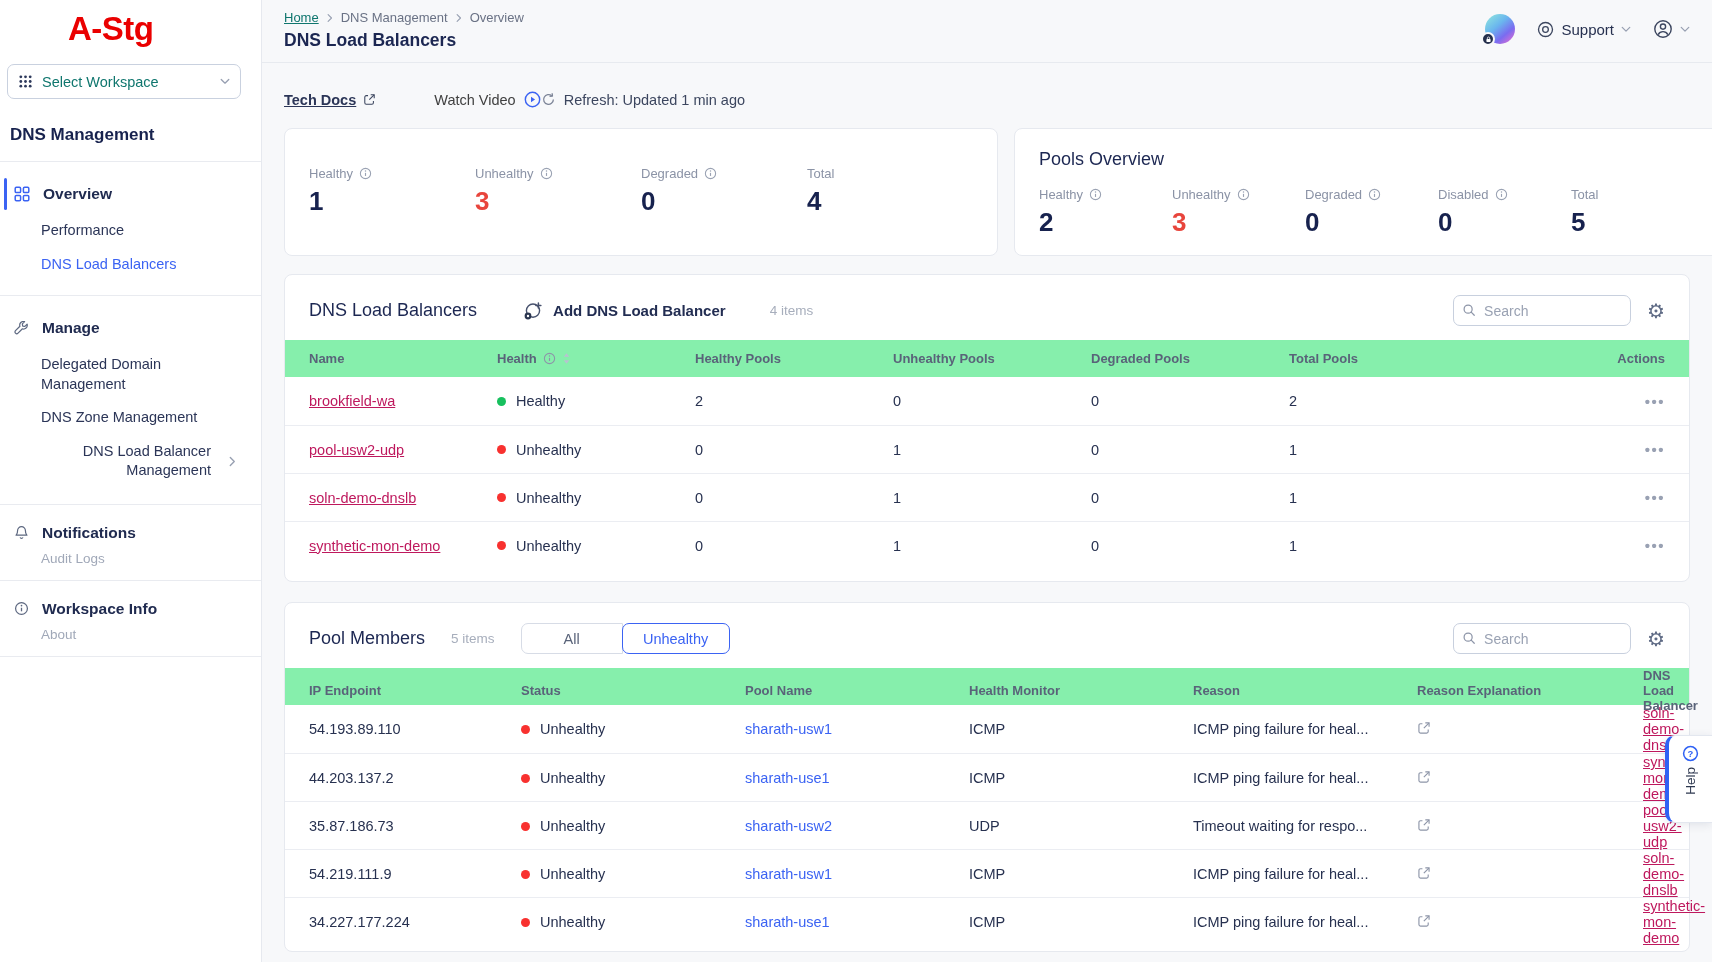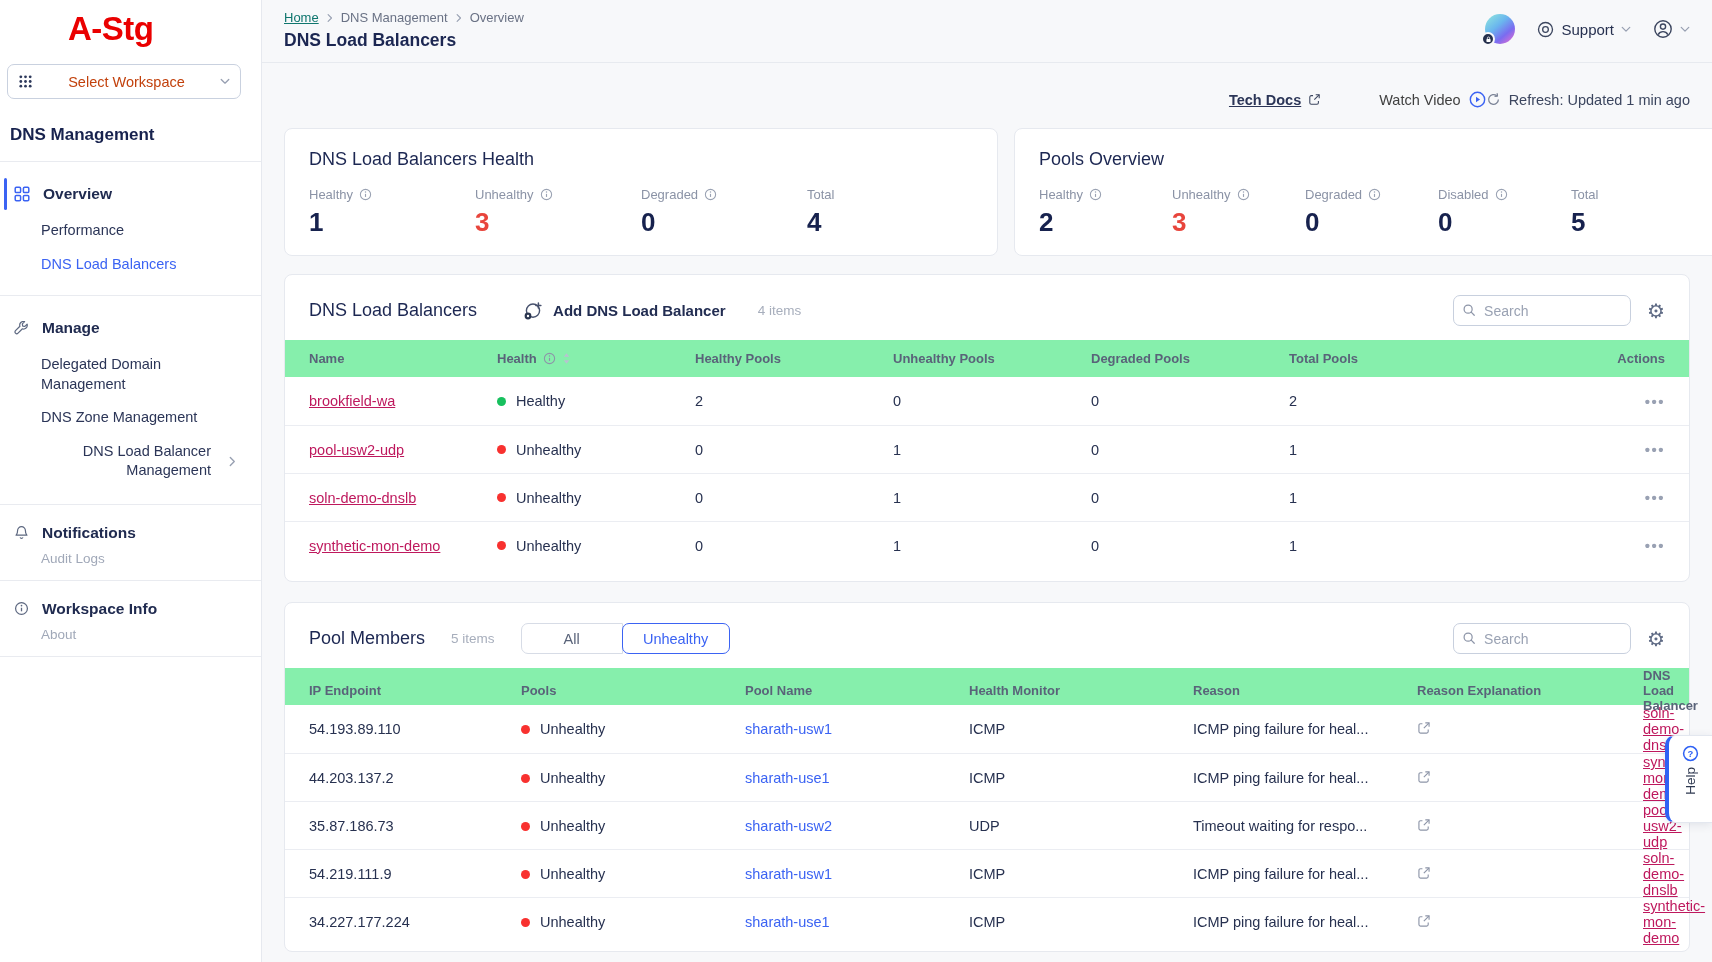--- a/index.html
+++ b/index.html
@@ -6,21 +6,21 @@
   * { margin:0; padding:0; box-sizing:border-box; }
   html,body { width:1712px; height:962px; overflow:hidden; }
   body { font-family:"Liberation Sans","DejaVu Sans",sans-serif; background:#f7f8fa; color:#1e2a52; }
   .app { position:relative; width:1712px; height:962px; }
 
   
   .sidebar { position:absolute; left:0; top:0; width:262px; height:100%; background:#fff; border-right:1px solid #e6e9ef; }
   .logo { margin:10px 0 0 68px; font-size:33px; font-weight:800; color:#ea0000; letter-spacing:-.5px; }
   .workspace-select { display:flex; align-items:center; gap:9px; margin:16px 10px 0 7px; width:234px; height:35px;
     background:#fff; border:1px solid #c9d1df; border-radius:7px; padding:0 10px; cursor:pointer; font-family:inherit; }
-  .workspace-select .ws-label { flex:1; text-align:center; font-size:14.5px; color:#c2410c; }
+  .workspace-select .ws-label { flex:1; text-align:left; font-size:14.5px; color:#0f766e; }
   .side-heading { margin:26px 0 0 10px; font-size:17px; font-weight:700; color:#17224e; }
   .side-divider { height:1px; background:#e9ebf0; margin-top:16px; }
   .nav-item { position:relative; display:flex; align-items:center; gap:13px; height:40px; padding-left:14px;
     font-size:15.5px; font-weight:600; color:#202b50; cursor:pointer; }
   .nav-item .accent { position:absolute; left:4px; top:4px; bottom:4px; width:3px; border-radius:2px; background:#3b63f3; }
   .nav-item.first { margin-top:12px; }
   .sub-item { display:flex; align-items:center; padding:7px 12px 7px 41px; font-size:14.5px; color:#2b3557;
     cursor:pointer; line-height:1.35; text-decoration:none; }
   .sub-item.current { color:#3b63f3; }
   .sub-item .grow { flex:1; max-width:170px; }
@@ -37,21 +37,21 @@
   .crumb-link { color:#0f766e; text-decoration:underline; cursor:pointer; }
   .page-title { font-size:17.5px; font-weight:600; color:#1c2752; margin-top:5px; }
   .topbar-right { display:flex; align-items:center; gap:22px; margin-top:0; height:58px; }
   .avatar-wrap { position:relative; width:30px; height:30px; cursor:pointer; }
   .avatar { width:30px; height:30px; border-radius:50%; background:linear-gradient(140deg,#8ee4df 5%,#6ab6ee 40%,#7a6cf0 68%,#e66fd2 96%); }
   .avatar-badge { position:absolute; left:-4px; bottom:-2px; width:14px; height:14px; border-radius:50%;
     background:#25304d; border:2px solid #f7f8fa; display:flex; align-items:center; justify-content:center; }
   .support-btn,.user-btn { display:flex; align-items:center; gap:7px; background:none; border:none; cursor:pointer;
     font-family:inherit; font-size:15px; color:#273150; }
   .content { padding:28px 22px 0 22px; }
-  .toolbar { display:flex; justify-content:flex-end; align-items:center; }
+  .toolbar { display:flex; justify-content:flex-start; align-items:center; }
   .toolbar-left { display:flex; align-items:center; gap:58px; }
   .doc-link { display:flex; align-items:center; gap:7px; font-size:14.5px; color:#2b3557; cursor:pointer; }
   .doc-link .lbl { text-decoration:underline; font-weight:600; }
   .video-link { display:flex; align-items:center; gap:8px; font-size:14.5px; color:#404040; cursor:pointer; }
   .refresh { display:flex; align-items:center; gap:8px; font-size:14.5px; color:#3c465f; cursor:pointer; }
   .refresh .icon { color:#7d8598; }
 
   
   .cards-row { display:flex; gap:16px; margin-top:20px; }
   .card { background:#fff; border:1px solid #e6e9ef; border-radius:8px; }
@@ -65,21 +65,21 @@
   .stat-label .icon { color:#9aa2b3; cursor:pointer; }
   .stat-value { margin-top:5px; font-size:26px; font-weight:700; color:#17224e; }
   .stat-value.red { color:#e8453c; }
 
   
   .table-card { margin-top:18px; padding:20px 0 12px 0; }
   .table-head-row { display:flex; align-items:center; padding:0 24px; }
   .section-title { font-size:18px; color:#1c2752; }
   .add-btn { display:flex; align-items:center; gap:10px; margin-left:46px; background:none; border:none;
     font-family:inherit; font-size:15px; font-weight:600; color:#222d52; cursor:pointer; }
-  .items-count { margin-left:32px; font-size:13.5px; color:#a7aebc; }
+  .items-count { margin-left:44px; font-size:13.5px; color:#a7aebc; }
   .head-spacer { flex:1; }
   .search-box { position:relative; width:178px; }
   .search-box .icon { position:absolute; left:9px; top:8px; color:#8d95a8; }
   .search-box input { width:100%; height:31px; border:1px solid #c8d0de; border-radius:7px; padding:0 8px 0 30px;
     font-family:inherit; font-size:14px; color:#273150; background:#fff; }
   .search-box input::placeholder { color:#9aa2b3; }
   .gear-btn { margin-left:16px; background:none; border:none; cursor:pointer; color:#5f6b85; font-size:20px; line-height:1; }
   .grid-head { display:grid; align-items:center; height:37px; margin-top:14px; background:#86efac;
     padding:0 24px; font-size:13px; font-weight:700; color:#596379; }
   .grid-row { display:grid; align-items:center; height:48px; padding:0 24px; font-size:14.5px; color:#273150; }
@@ -313,21 +313,20 @@
                 <path d="M11.9 1.3l.3 3.1-3.1.3" fill="none" stroke="currentColor" stroke-width="1.4" stroke-linejoin="round"></path>
               </svg>
           </span>
           <span>Refresh: Updated 1 min ago</span>
         </button>
       </div>
 
       <div class="cards-row">
 
         <div class="card stat-card">
-          <div class="card-title">DNS Load Balancers Health</div>
           <div class="stats">
             <div class="stat w170">
               <div class="stat-label">
                   <span>Healthy</span>
                 <span class="icon">
                     <svg viewBox="0 0 16 16" width="13" height="13">
                       <circle cx="8" cy="8" r="6.3" fill="none" stroke="currentColor" stroke-width="1.3"></circle>
                       <line x1="8" y1="7.2" x2="8" y2="11" stroke="currentColor" stroke-width="1.4"></line>
                       <circle cx="8" cy="4.9" r=".9" fill="currentColor"></circle>
                     </svg>
@@ -557,21 +556,21 @@
                   <line x1="10.5" y1="10.5" x2="14" y2="14" stroke="currentColor" stroke-width="1.4" stroke-linecap="round"></line>
                 </svg>
             </span>
             <input placeholder="Search" style="">
           </div>
           <button class="gear-btn">⚙</button>
         </div>
 
         <div class="grid-head pm-grid">
           <span>IP Endpoint</span>
-          <span>Pools</span>
+          <span>Status</span>
           <span>Pool Name</span>
           <span>Health Monitor</span>
           <span>Reason</span>
           <span>Reason Explanation</span>
           <span>DNS Load Balancer</span>
         </div>
 
         <div class="grid-row pm-grid">
           <span>54.193.89.110</span>
           <span class="status">

